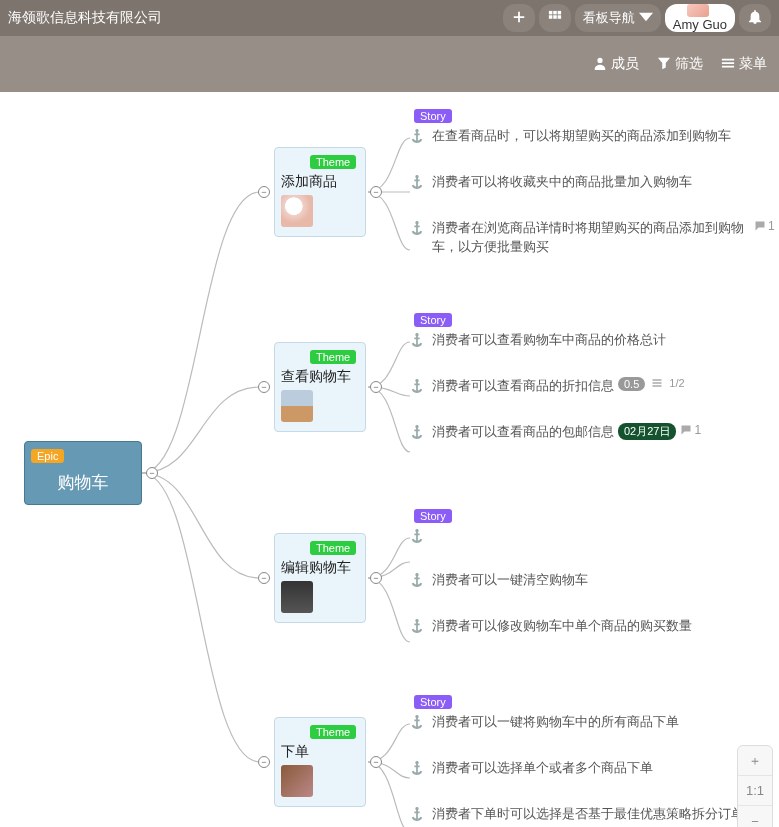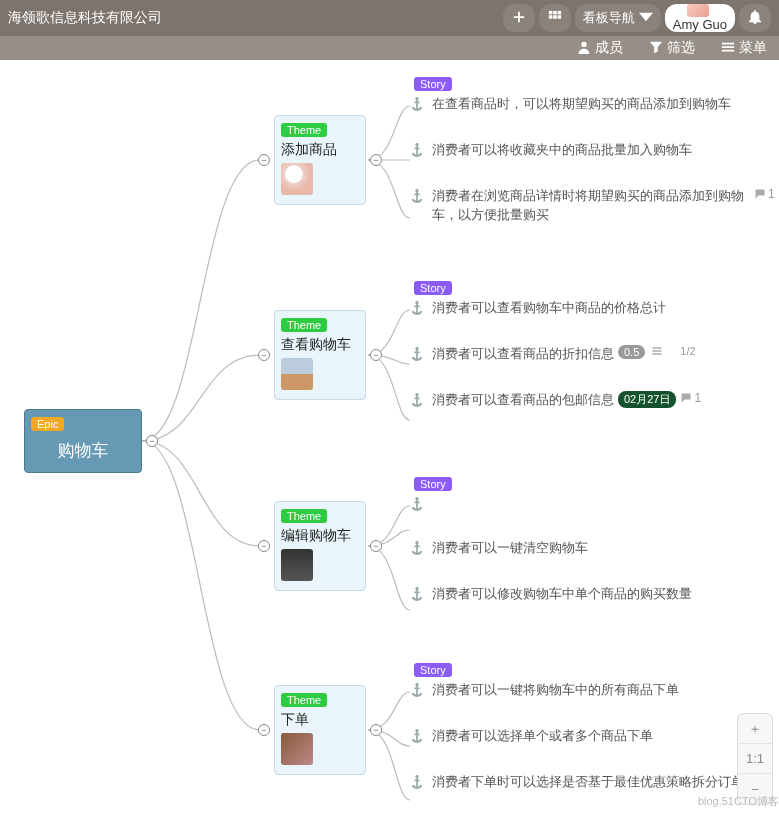--- a/index.html
+++ b/index.html
@@ -3,48 +3,48 @@
 <meta charset="utf-8">
 <style>
 * { box-sizing: border-box; margin: 0; padding: 0; }
 body { font-family: "Helvetica Neue", Arial, sans-serif; font-size: 13px; color: #333; background: #fff; width: 779px; height: 827px; overflow: hidden; position: relative; }
 .topbar { background: #7d746d; height: 36px; display: flex; align-items: center; padding: 0 8px; color: #fff; }
 .company-name { flex: 1; font-size: 14px; }
 .tb-btn { background: #8a827b; color: #fff; border: none; height: 28px; min-width: 32px; padding: 0 8px; border-radius: 12px; margin-left: 4px; display: inline-flex; align-items: center; justify-content: center; cursor: pointer; font-size: 13px; }
 .tb-btn.white { background: #fff; color: #333; flex-direction: column; }
 .tb-btn svg { width: 14px; height: 14px; fill: currentColor; }
 .avatar-sm { width: 22px; height: 22px; border-radius: 3px; background: linear-gradient(135deg,#f8c9c0,#e8a090); display:inline-block; margin-right:4px; }
-.secbar { background: #968e87; height: 24px; display: flex; align-items: center; justify-content: flex-end; padding: 0 12px; color: #fff; gap: 26px; }
+.secbar { background: #968e87; height: 56px; display: flex; align-items: center; justify-content: flex-end; padding: 0 12px; color: #fff; gap: 18px; }
 .secbar .item { display: inline-flex; align-items: center; gap: 4px; cursor: pointer; font-size: 14px; }
 .secbar svg { width: 14px; height: 14px; fill: #fff; }
 .canvas { position: relative; width: 779px; height: 751px; background: #fff; }
 svg.connectors { position: absolute; top: 0; left: 0; width: 779px; height: 751px; pointer-events: none; }
 .node { position: absolute; }
 .epic-node { left: 24px; top: 349px; width: 118px; height: 64px; background: #6699b3; border: 1px solid #4a7890; border-radius: 4px; color: #fff; padding: 6px; }
 .tag { display: inline-block; font-size: 11px; padding: 1px 6px; border-radius: 3px; color: #fff; }
 .tag.epic { background: #f5a623; }
-.tag.theme { background: #2ecc40; }
+.tag.theme { background: #2ecc40; margin-left: 29px; }
 .tag.story { background: #8b5cf6; margin-left: 4px; margin-bottom: 4px; }
 .epic-node .title { text-align: center; margin-top: 8px; font-size: 17px; }
 .theme-node { width: 92px; background: #eaf4fb; border: 1px solid #c5d9e8; border-radius: 4px; padding: 6px; }
 .theme-node .tt { font-size: 14px; margin-top: 4px; color: #222; }
 .thumb { width: 32px; height: 32px; border-radius: 3px; margin-top: 4px; display: inline-block; }
 .thumb.a { background: radial-gradient(circle at 40% 35%,#fff 30%,#f0d0c8 32%,#e8b8a8 60%); }
 .thumb.b { background: linear-gradient(#bcd 50%,#c96 50%); }
 .thumb.c { background: linear-gradient(#333, #555); }
 .thumb.d { background: linear-gradient(135deg,#8a5a3a,#b88); }
 .toggle { position: absolute; width: 12px; height: 12px; border: 1px solid #888; border-radius: 50%; background: #fff; font-size: 9px; line-height: 10px; text-align: center; color: #666; cursor: pointer; }
 .story-group { position: absolute; left: 410px; }
 .story-row { display: flex; align-items: flex-start; margin-bottom: 28px; }
 .anchor-icon { width: 14px; height: 14px; margin-right: 8px; flex-shrink: 0; margin-top: 2px; }
 .anchor-icon svg { width: 14px; height: 14px; fill: #9aa; }
 .story-text { color: #555; font-size: 13px; line-height: 1.4; max-width: 330px; }
 .badge { display: inline-block; background: #999; color: #fff; font-size: 11px; padding: 1px 6px; border-radius: 8px; margin-left: 4px; vertical-align: middle; }
 .badge.red { background: #14532d; }
-.tasks { color: #999; font-size: 11px; margin-left: 6px; display:inline-flex; align-items:center; gap:17px;}
+.tasks { color: #999; font-size: 11px; margin-left: 6px; display:inline-flex; align-items:center; gap:6px;}
 .comment { color: #999; font-size: 12px; display:inline-flex; align-items:center; gap:2px; margin-left:4px;}
 .comment svg, .tasks svg { width:12px; height:12px; fill:#aaa; }
 .zoombox { position: absolute; right: 6px; bottom: 6px; width: 36px; background: #f7f7f7; border: 1px solid #ddd; border-radius: 6px; }
 .zoombox .zb { height: 30px; display: flex; align-items: center; justify-content: center; border-bottom: 1px solid #e5e5e5; color: #888; font-size: 13px; cursor: pointer; }
 .zoombox .zb:last-child { border-bottom: none; }
 .watermark { position:absolute; right:0; bottom:2px; color:#bbb; font-size:11px; }
 </style>
 </head>
 <body>
 

